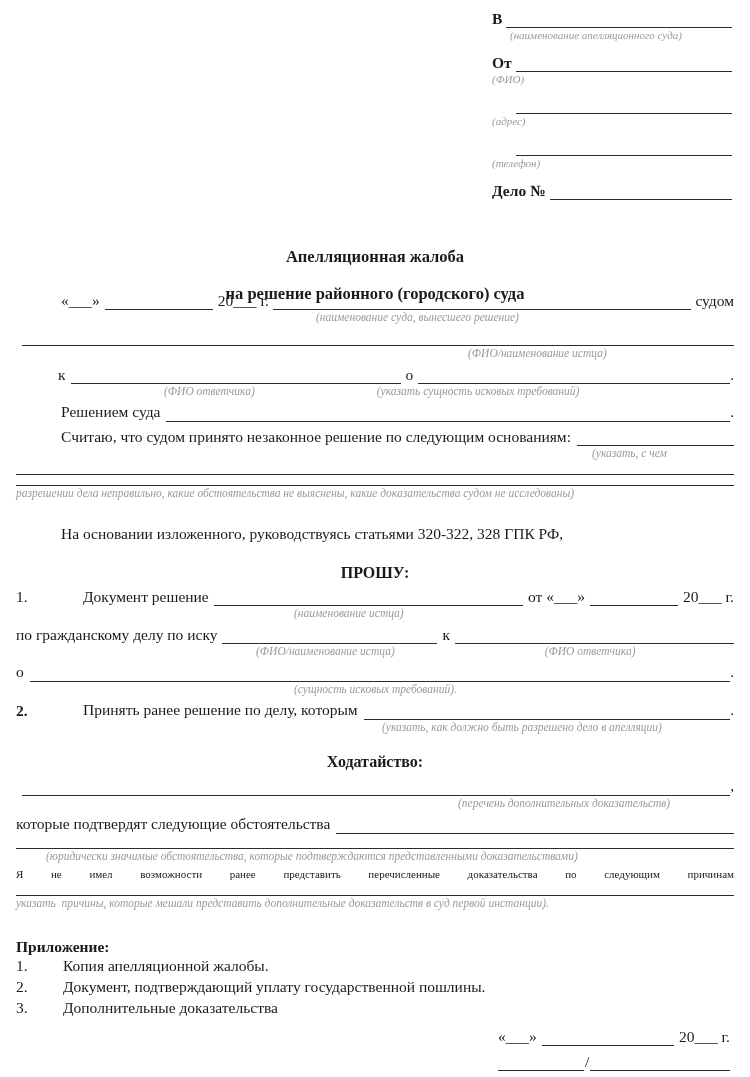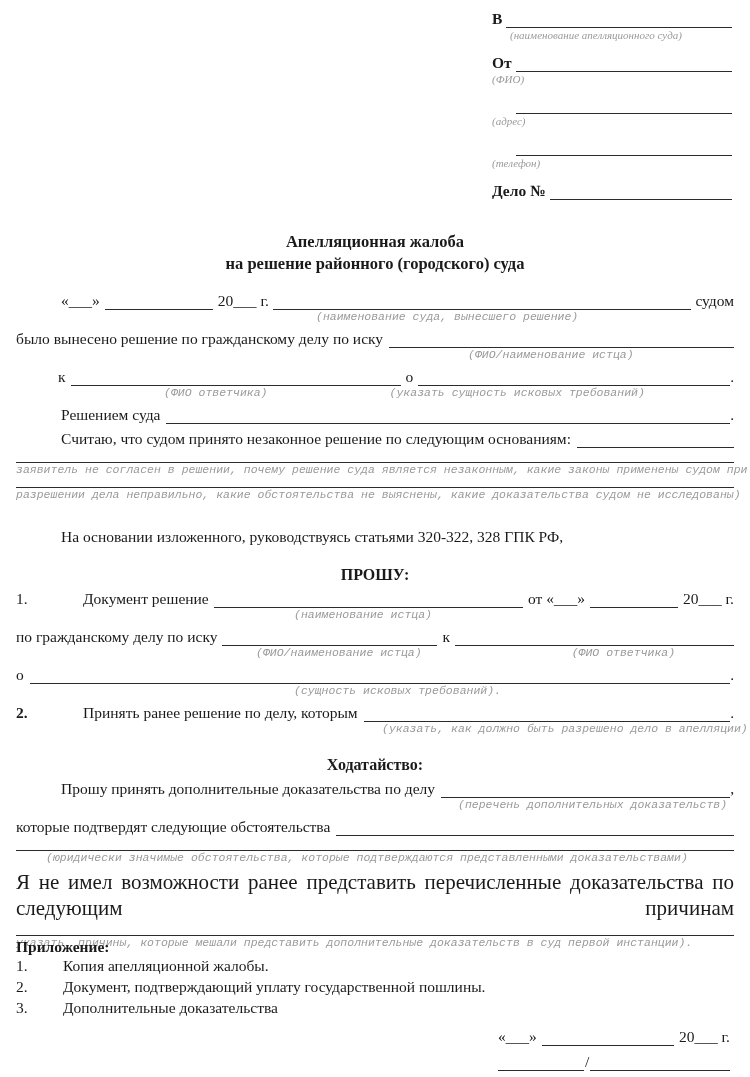--- a/index.html
+++ b/index.html
@@ -38,21 +38,21 @@
   }
   .bold { font-weight: bold; }
   .fill {
     flex: 1 1 auto;
     border-bottom: 1.5px solid #2b2b2b;
     height: 15px;
     min-width: 10px;
   }
   .fill.seg { flex: 0 0 auto; }
   .hint {
-    font-family: Liberation Mono, monospace;
+    font-family: Liberation Serif, serif;
     font-style: italic;
     font-size: 11.5px;
     color: #9a9a9a;
     line-height: 1.1;
     white-space: pre;
   }
   .hintrow {
     display: flex;
     width: 100%;
     margin-top: 1px;
@@ -98,20 +98,21 @@
   .title-wrap {
     position: absolute;
     left: 0; right: 0;
     top: 231px;
     text-align: center;
   }
   .title-line {
     font-size: 16.5px;
     font-weight: bold;
     line-height: 1.33;
+    margin-top: 15px;
   }
 
   
   .body-wrap {
     position: absolute;
     left: 16px;
     top: 292px;
     width: 718px;
   }
   .center-h {
@@ -128,21 +129,21 @@
   }
   .num.light { font-weight: normal; }
 
   .spacer-6 { height: 6px; }
   .spacer-10 { height: 10px; }
   .spacer-14 { height: 14px; }
   .spacer-20 { height: 20px; }
   .spacer-26 { height: 26px; }
 
   .justify-line {
-    font-size: 21px;
+    font-size: 11px;
     text-align: justify;
     text-align-last: justify;
     line-height: 1.2;
   }
 
   
   .appendix-wrap {
     position: absolute;
     left: 16px;
     top: 938px;
@@ -225,21 +226,20 @@
       <span class="txt">судом</span>
     </div>
     <div class="hintrow">
       <span style="flex:0 0 300px;"></span>
       <span class="hint">(наименование суда, вынесшего решение)</span>
     </div>
 
     <div class="spacer-6"></div>
 
     <div class="row">
-      <span class="txt">было вынесено решение по гражданскому делу по иску</span>
       <span class="fill" style="margin-left:6px;"></span>
     </div>
     <div class="hintrow">
       <span style="flex:0 0 452px;"></span>
       <span class="hint">(ФИО/наименование истца)</span>
     </div>
 
     <div class="spacer-6"></div>
 
     <div class="row">
@@ -263,27 +263,28 @@
       <span class="fill" style="margin-left:6px;"></span>
       <span class="txt">.</span>
     </div>
 
     <div class="spacer-6"></div>
 
     <div class="row">
       <span class="txt" style="padding-left:45px;">Считаю, что судом принято незаконное решение по следующим основаниям:</span>
       <span class="fill" style="margin-left:6px;"></span>
     </div>
+    <div class="hintrow">
+      <span style="flex:0 0 576px;"></span>
+      <span class="hint">(указать, с чем</span>
+    </div>
 
     <div class="spacer-14"></div>
 
     <div class="ruleline"></div>
-    <div class="hintrow">
-      <span class="hint">заявитель не согласен в решении, почему решение суда является незаконным, какие законы применены судом при</span>
-    </div>
 
     <div class="spacer-10"></div>
 
     <div class="ruleline"></div>
     <div class="hintrow">
       <span class="hint">разрешении дела неправильно, какие обстоятельства не выяснены, какие доказательства судом не исследованы)</span>
     </div>
 
     <div class="spacer-26"></div>
 
@@ -348,21 +349,20 @@
       <span class="hint">(указать, как должно быть разрешено дело в апелляции)</span>
     </div>
 
     <div class="spacer-20"></div>
 
     <div class="center-h">Ходатайство:</div>
 
     <div class="spacer-6"></div>
 
     <div class="row">
-      <span class="txt" style="padding-left:45px;">Прошу принять дополнительные доказательства по делу</span>
       <span class="fill" style="margin-left:6px;"></span>
       <span class="txt">,</span>
     </div>
     <div class="hintrow">
       <span style="flex:0 0 442px;"></span>
       <span class="hint">(перечень дополнительных доказательств)</span>
     </div>
 
     <div class="spacer-6"></div>
 

